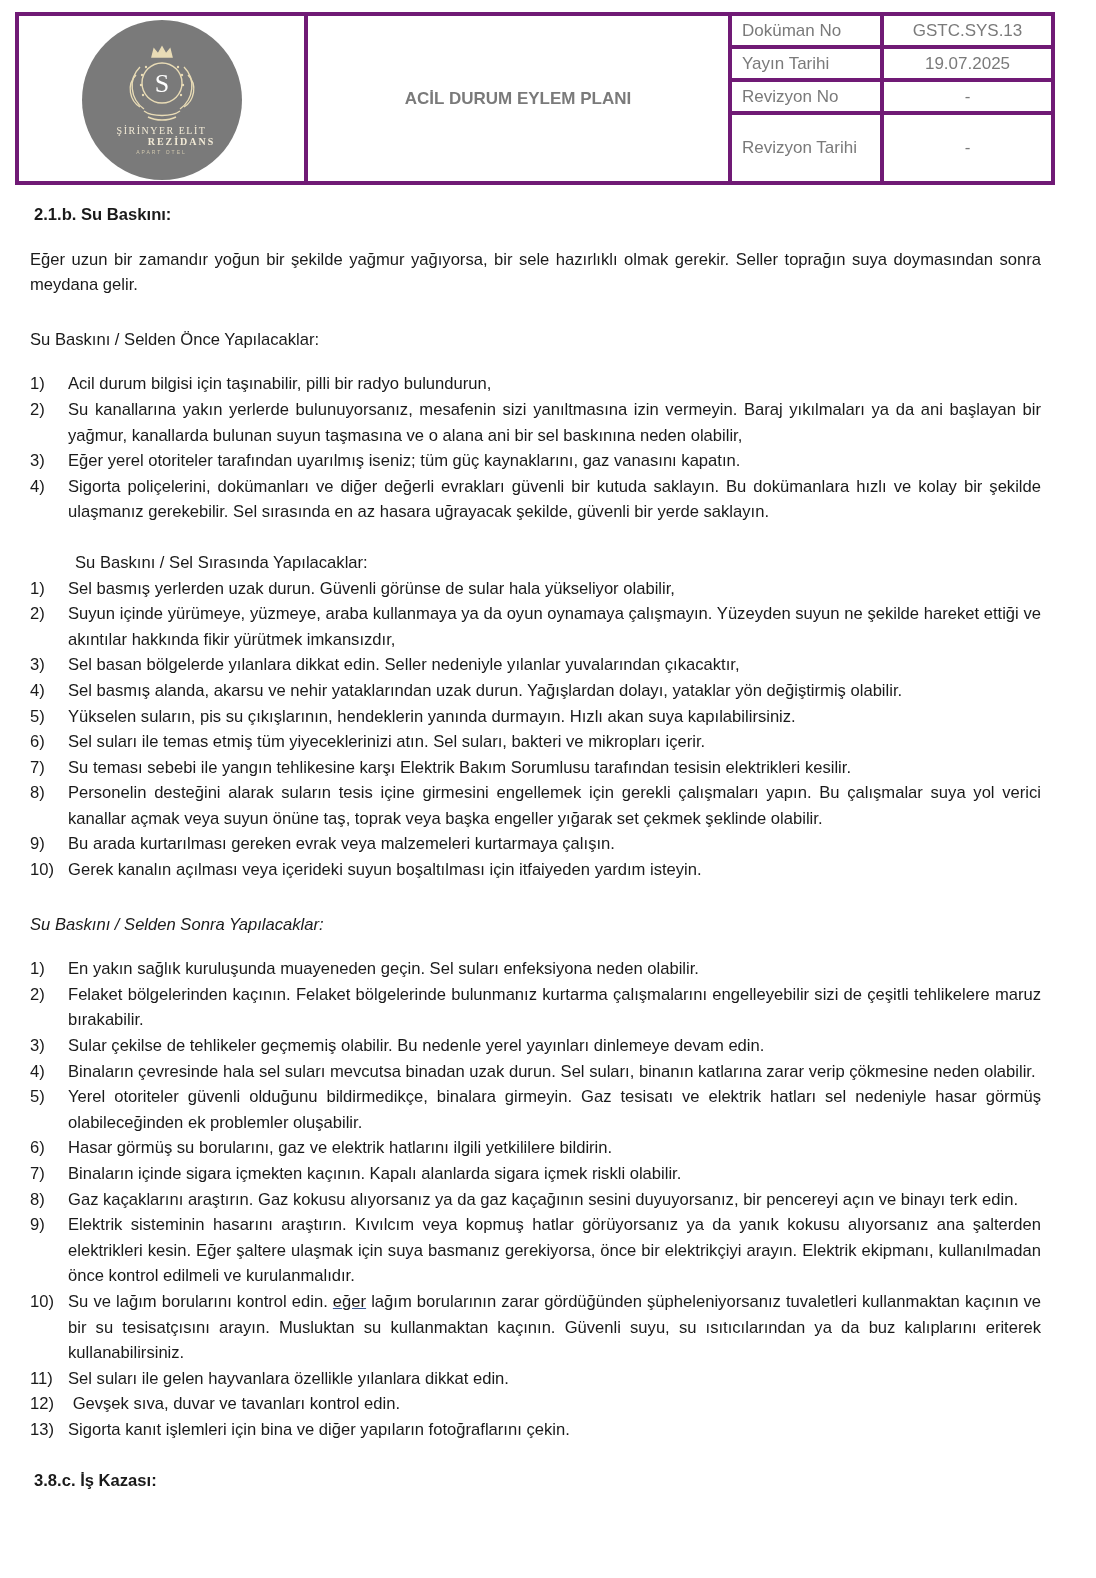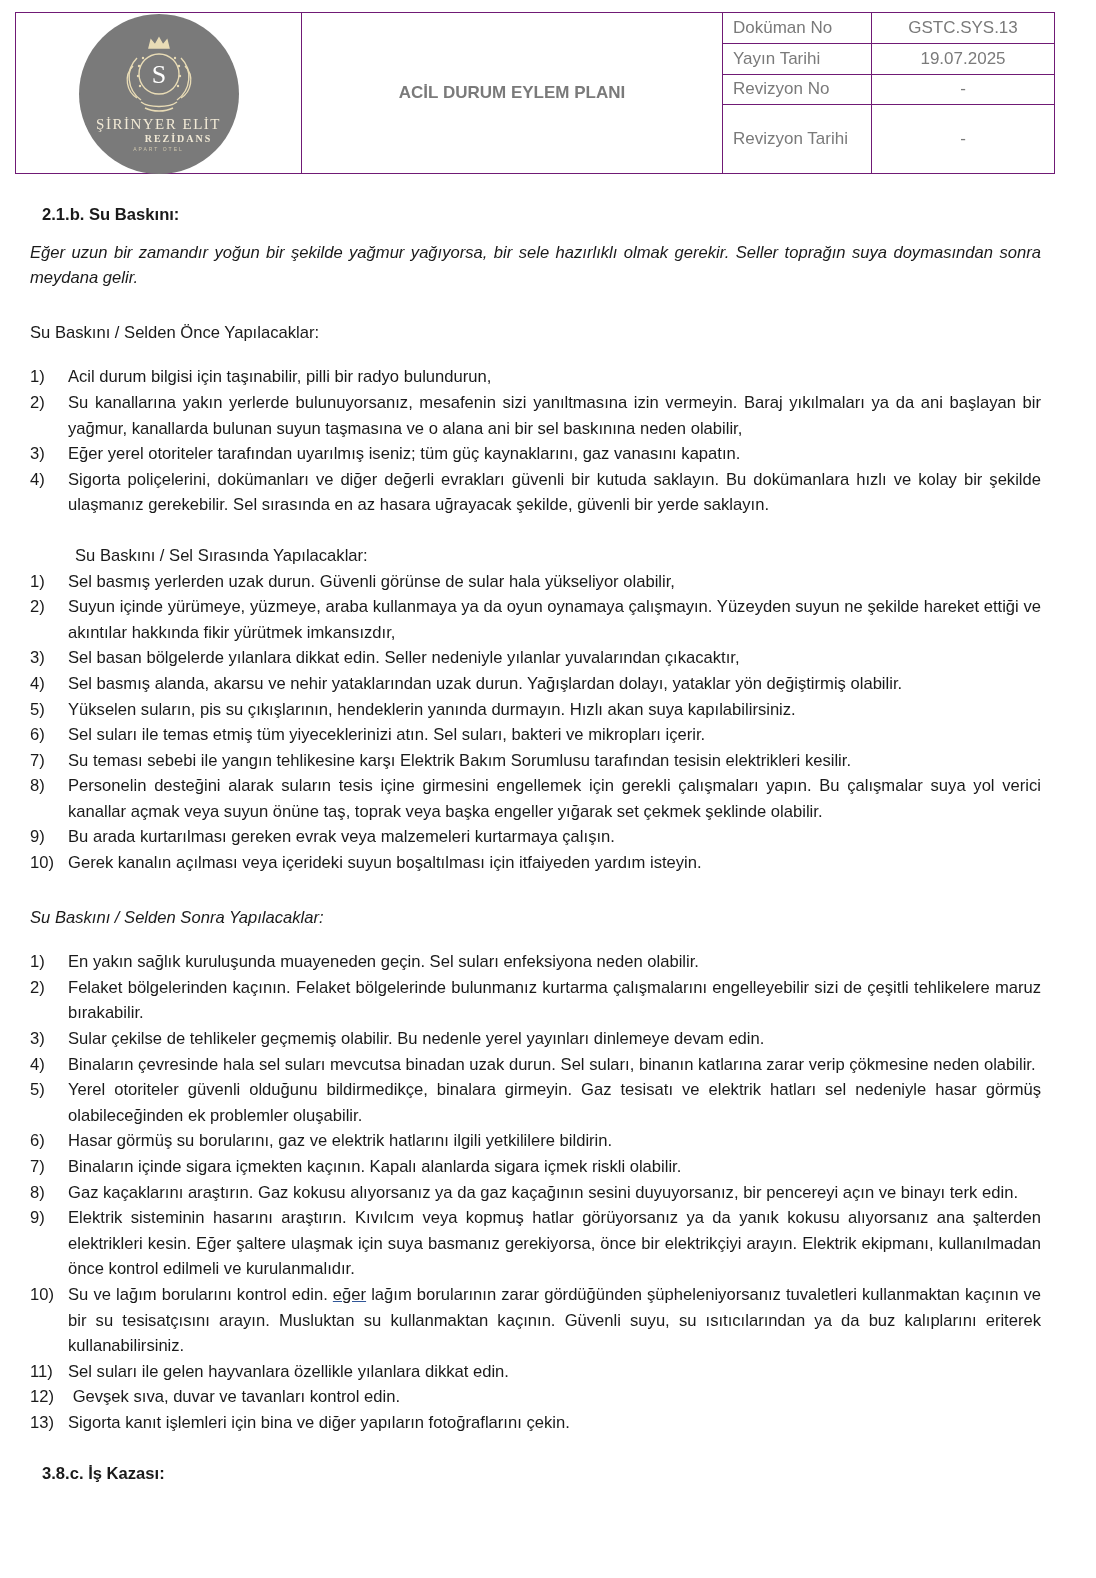--- a/index.html
+++ b/index.html
@@ -5,41 +5,41 @@
   html, body { margin: 0; padding: 0; background: #ffffff; }
   body {
     width: 1096px; height: 1578px; overflow: hidden; position: relative;
     font-family: "Liberation Sans", sans-serif; color: #111;
   }
   .header {
     position: absolute; left: 15px; top: 12px; width: 1040px; height: 162px;
     border-collapse: collapse;
   }
   .hdr-table { border-collapse: collapse; width: 100%; height: 100%; }
-  .hdr-table td { border: 1px solid #701a75; color: #7a7a7a; font-size: 17px; padding: 0 10px; }
+  .hdr-table td { border: 4px solid #701a75; color: #7a7a7a; font-size: 17px; padding: 0 10px; }
   .logo-cell { width: 285px; text-align: center; vertical-align: middle; padding: 0 !important; }
   .title-cell { width: 400px; text-align: center; font-weight: bold; font-size: 17px; color: #777; }
   .meta-label { width: 128px; height: 29px; }
   .meta-value { text-align: center; }
   .logo {
     width: 160px; height: 160px; border-radius: 50%; background: #7a7a7a;
     margin: 0 auto; position: relative; top: 1px;
     display: flex; flex-direction: column; align-items: center; justify-content: center;
   }
   .logo svg { display: block; }
-  .logo-name1 { color: #f2ead6; font-family: "Liberation Serif", serif; font-size: 15px; letter-spacing: 1.5px; margin-top: 2px; }
+  .logo-name1 { color: #f2ead6; font-family: "Liberation Serif", serif; font-size: 10px; letter-spacing: 1.5px; margin-top: 2px; }
   .logo-name2 { color: #f2ead6; font-family: "Liberation Serif", serif; font-size: 10px; letter-spacing: 2px; font-weight: bold; padding-left: 40px; }
   .logo-sub { color: #cfc6ad; font-size: 5px; letter-spacing: 2px; margin-top: 2px; }
 
   .content {
     position: absolute; left: 30px; top: 200px; width: 1011px;
     font-size: 16.6px; line-height: 25.6px; color: #1a1a1a;
     font-family: "Liberation Sans", sans-serif;
   }
-  .h { font-weight: bold; margin: 12px; }
+  .h { font-weight: bold; margin: 4px; }
   p { margin: 0; text-align: justify; }
   ol { list-style: none; margin: 0; padding: 0; }
   li { display: flex; text-align: justify; }
   .num { width: 38px; flex: 0 0 38px; }
   .txt { flex: 1; text-align: justify; }
   .link { text-decoration: underline; text-decoration-color: #2f5597; }
 </style>
 </head>
 <body>
 
@@ -92,21 +92,21 @@
     <tr>
       <td class="meta-label" style="height:66px; line-height:26px;">Revizyon Tarihi</td>
       <td class="meta-value">-</td>
     </tr>
   </tbody>
     </table>
 </div>
 
 <div class="content">
   <p class="h" style="margin-top:2px;">2.1.b. Su Baskını:</p>
-  <p style="margin-top:10px;font-style:italic;">Eğer uzun bir zamandır yoğun bir şekilde yağmur yağıyorsa, bir sele hazırlıklı olmak gerekir. Seller toprağın suya doymasından sonra meydana gelir.</p>
+  <p style="margin-top:19px;">Eğer uzun bir zamandır yoğun bir şekilde yağmur yağıyorsa, bir sele hazırlıklı olmak gerekir. Seller toprağın suya doymasından sonra meydana gelir.</p>
 
   <p style="margin-top:29px;">Su Baskını / Selden Önce Yapılacaklar:</p>
   <ol style="margin-top:19px;">
     <li>
         <span class="num">1)</span>
         <span class="txt">Acil durum bilgisi için taşınabilir, pilli bir radyo bulundurun,</span>
       </li>
     <li>
         <span class="num">2)</span>
         <span class="txt">Su kanallarına yakın yerlerde bulunuyorsanız, mesafenin sizi yanıltmasına izin vermeyin. Baraj yıkılmaları ya da ani başlayan bir yağmur, kanallarda bulunan suyun taşmasına ve o alana ani bir sel baskınına neden olabilir,</span>

